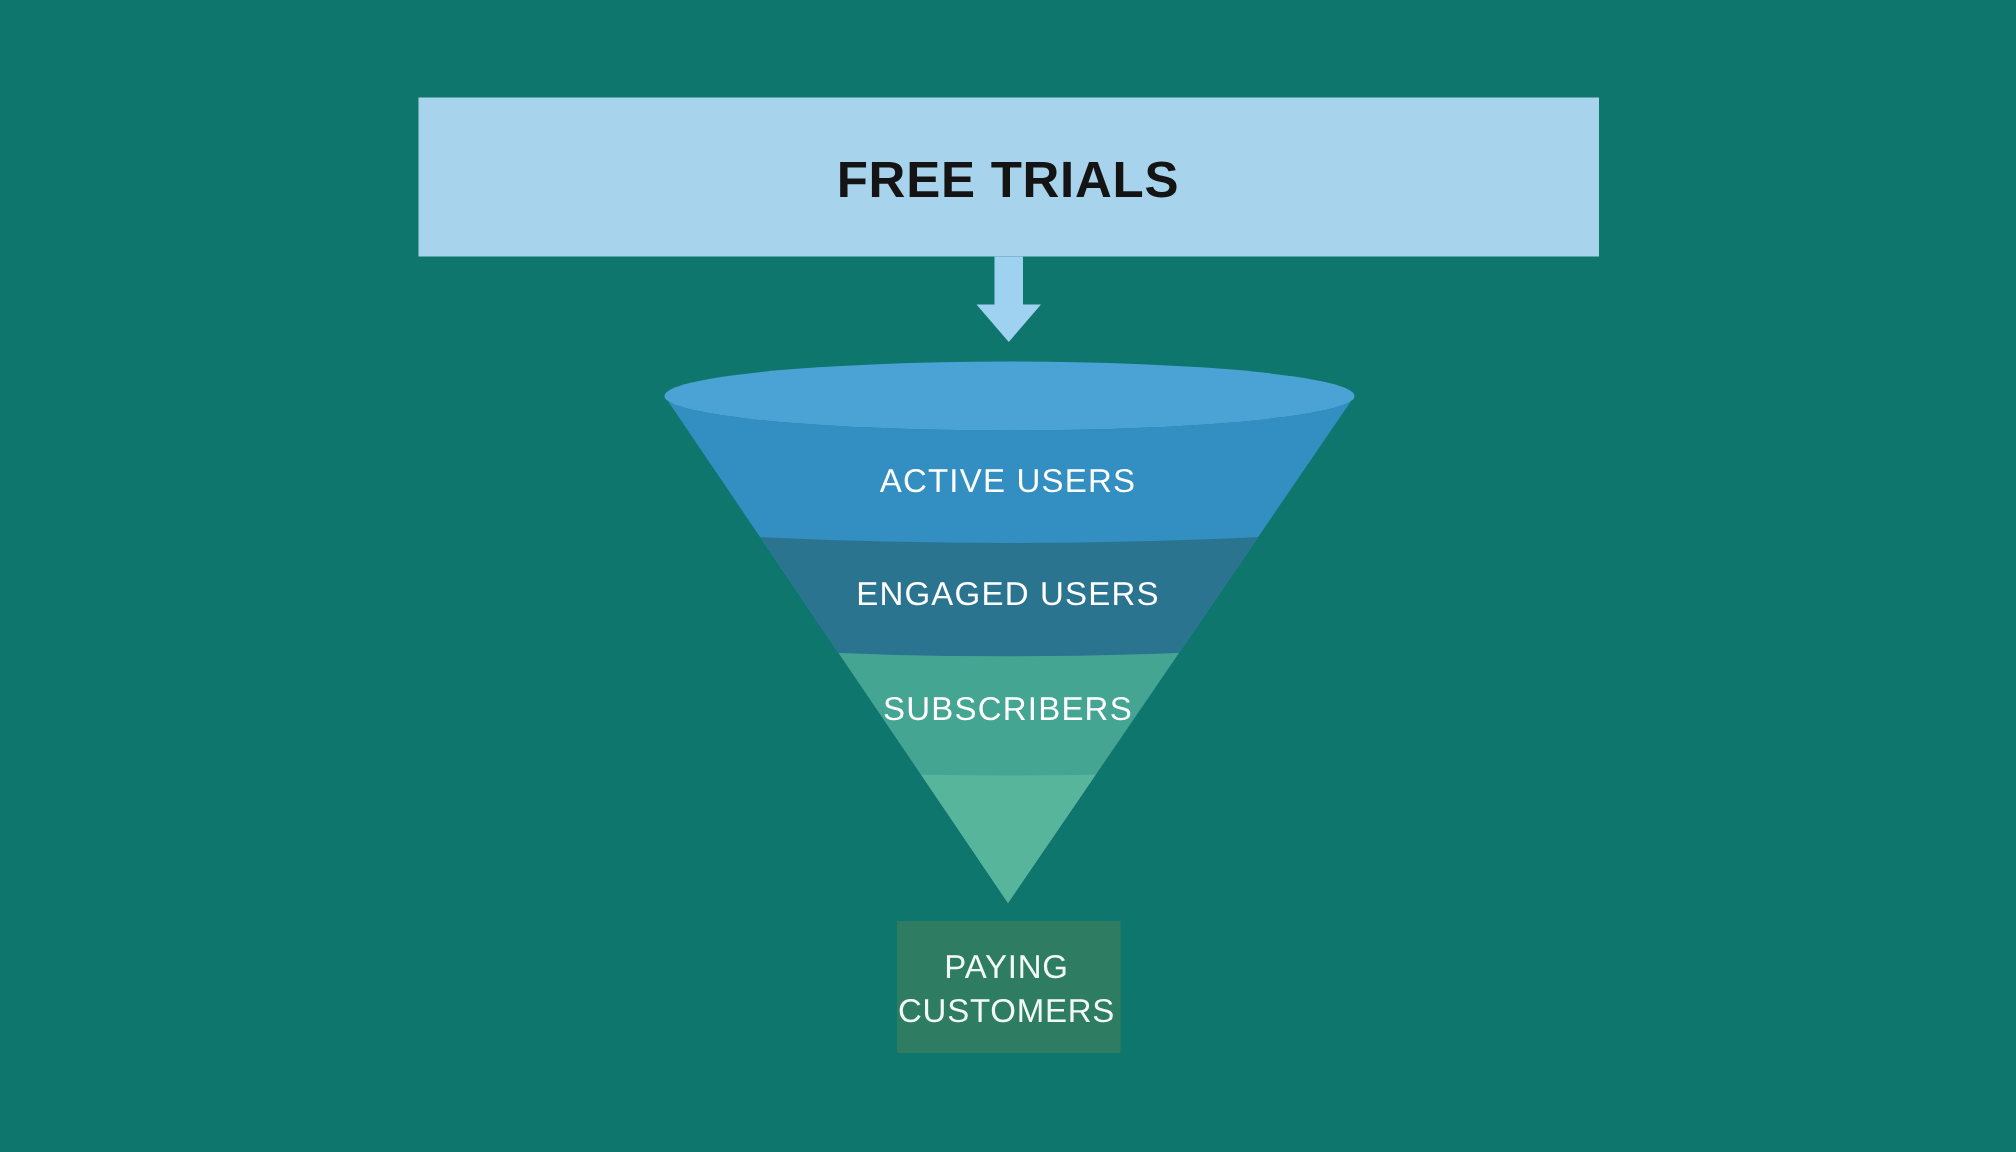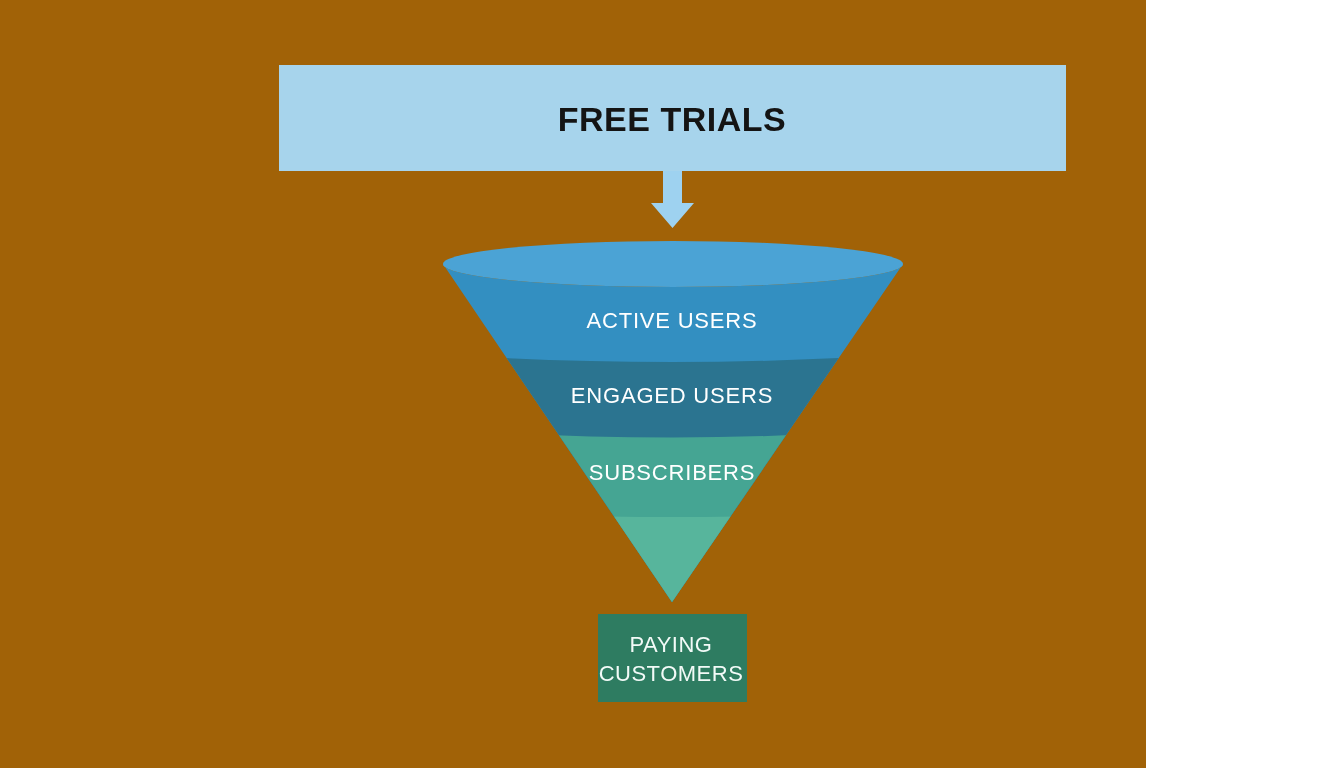--- a/index.html
+++ b/index.html
@@ -2,23 +2,23 @@
 <html><head>
 <meta charset="utf-8">
 <style>
   html, body {
     margin: 0;
     padding: 0;
     background: #ffffff;
   }
   .canvas {
     position: relative;
-    width: 1146px;
+    width: 1344px;
     height: 768px;
-    background: #a16207;
+    background: #0f766e;
     overflow: hidden;
     font-family: "Liberation Sans", sans-serif;
   }
   svg text {
     font-family: "Liberation Sans", sans-serif;
   }
   .title-text {
     font-size: 34px;
     letter-spacing: 0.5px;
     font-weight: 600;

